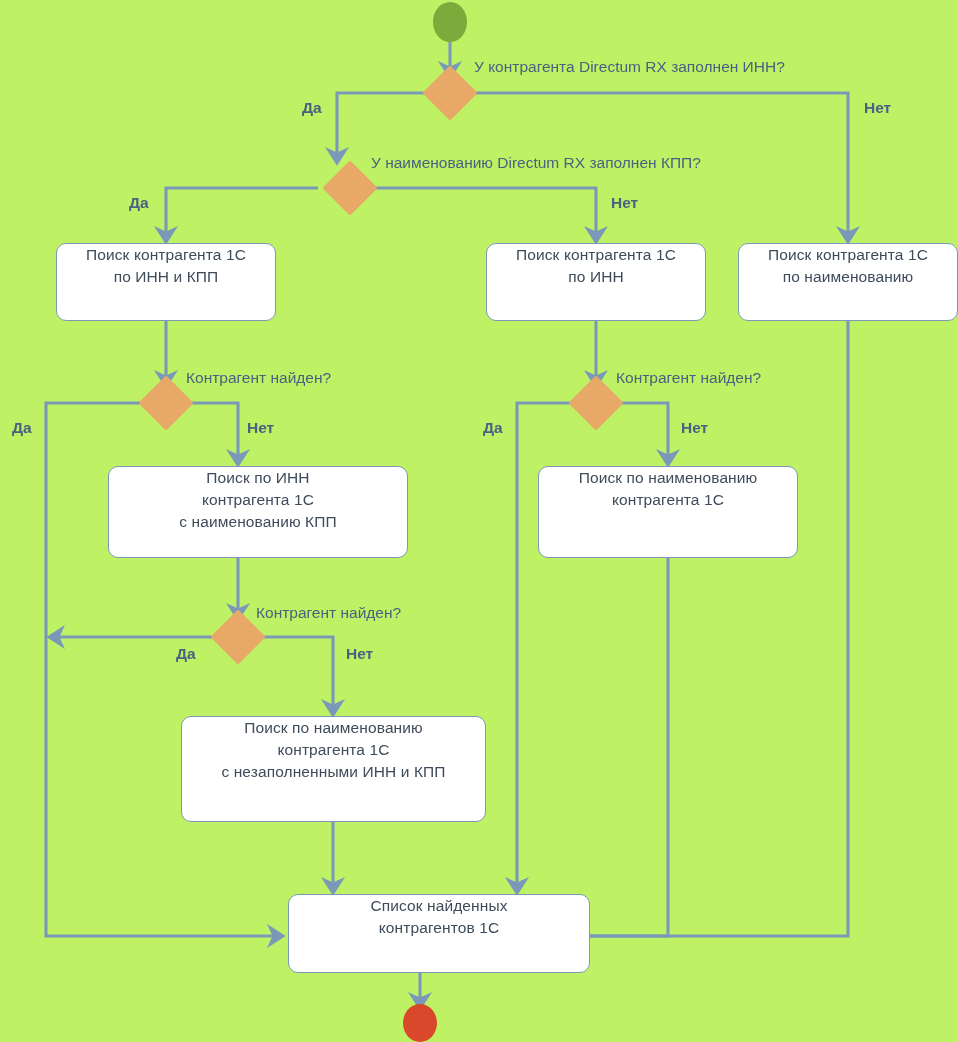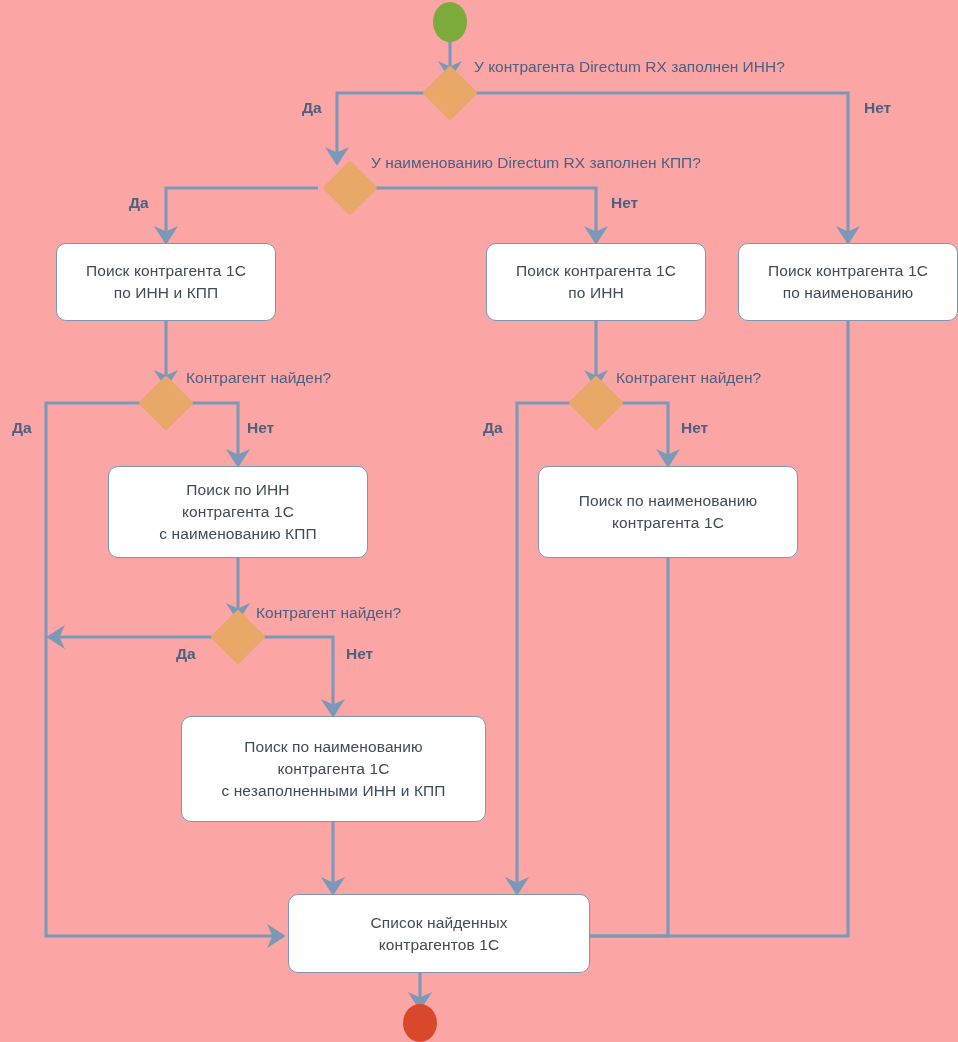--- a/index.html
+++ b/index.html
@@ -4,41 +4,40 @@
 <style>
   html, body {
     margin: 0;
     padding: 0;
     background: #ffffff;
   }
   #canvas {
     position: relative;
     width: 958px;
     height: 1042px;
-    background: #fca5a5;
+    background: #bef264;
     font-family: "Liberation Sans", sans-serif;
     overflow: hidden;
   }
   svg#wires {
     position: absolute;
     top: 0;
     left: 0;
     width: 958px;
     height: 1042px;
   }
   .node {
     position: absolute;
     box-sizing: border-box;
   }
   .proc {
     border: 1.6px solid #7A99B8;
     border-radius: 10px;
     background: #ffffff;
     display: flex;
-    align-items: center;
     justify-content: center;
     text-align: center;
     color: #3E4B5B;
     font-size: 15.5px;
     line-height: 1.42;
     letter-spacing: 0.1px;
   }
   .proc span { display: block; padding: 0 8px; }
   .diamond {
     width: 50px;
@@ -169,21 +168,21 @@
     </span>
   </div>
 
   <div class="node proc" style="left:738px; top:243px; width:220px; height:78px;">
     <span>
       <span>Поиск контрагента 1С</span>
       <span>по наименованию</span>
     </span>
   </div>
 
-  <div class="node proc" style="left:108px; top:466px; width:260px; height:92px;">
+  <div class="node proc" style="left:108px; top:466px; width:300px; height:92px;">
     <span>
       <span>Поиск по ИНН</span>
       <span>контрагента 1С</span>
       <span>с наименованию КПП</span>
     </span>
   </div>
 
   <div class="node proc" style="left:538px; top:466px; width:260px; height:92px;">
     <span>
       <span>Поиск по наименованию</span>

